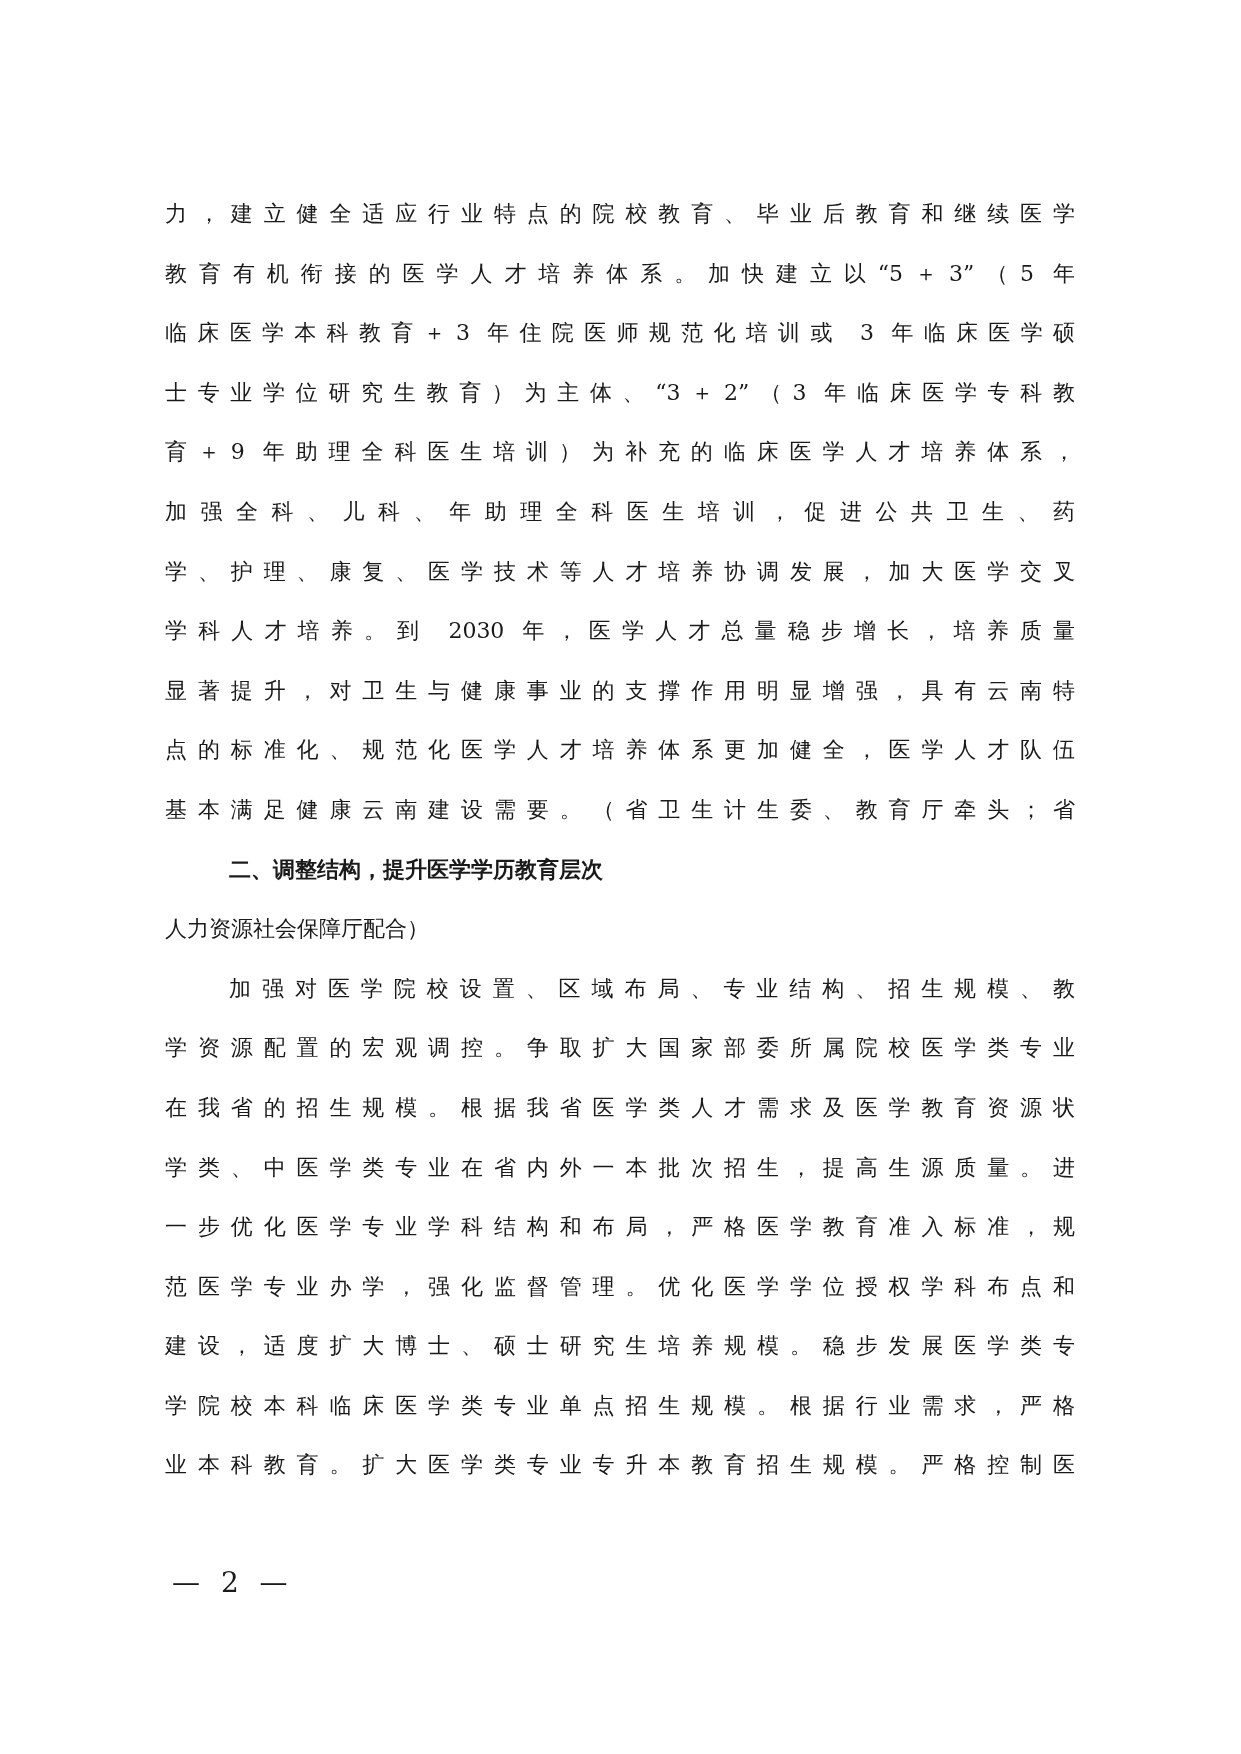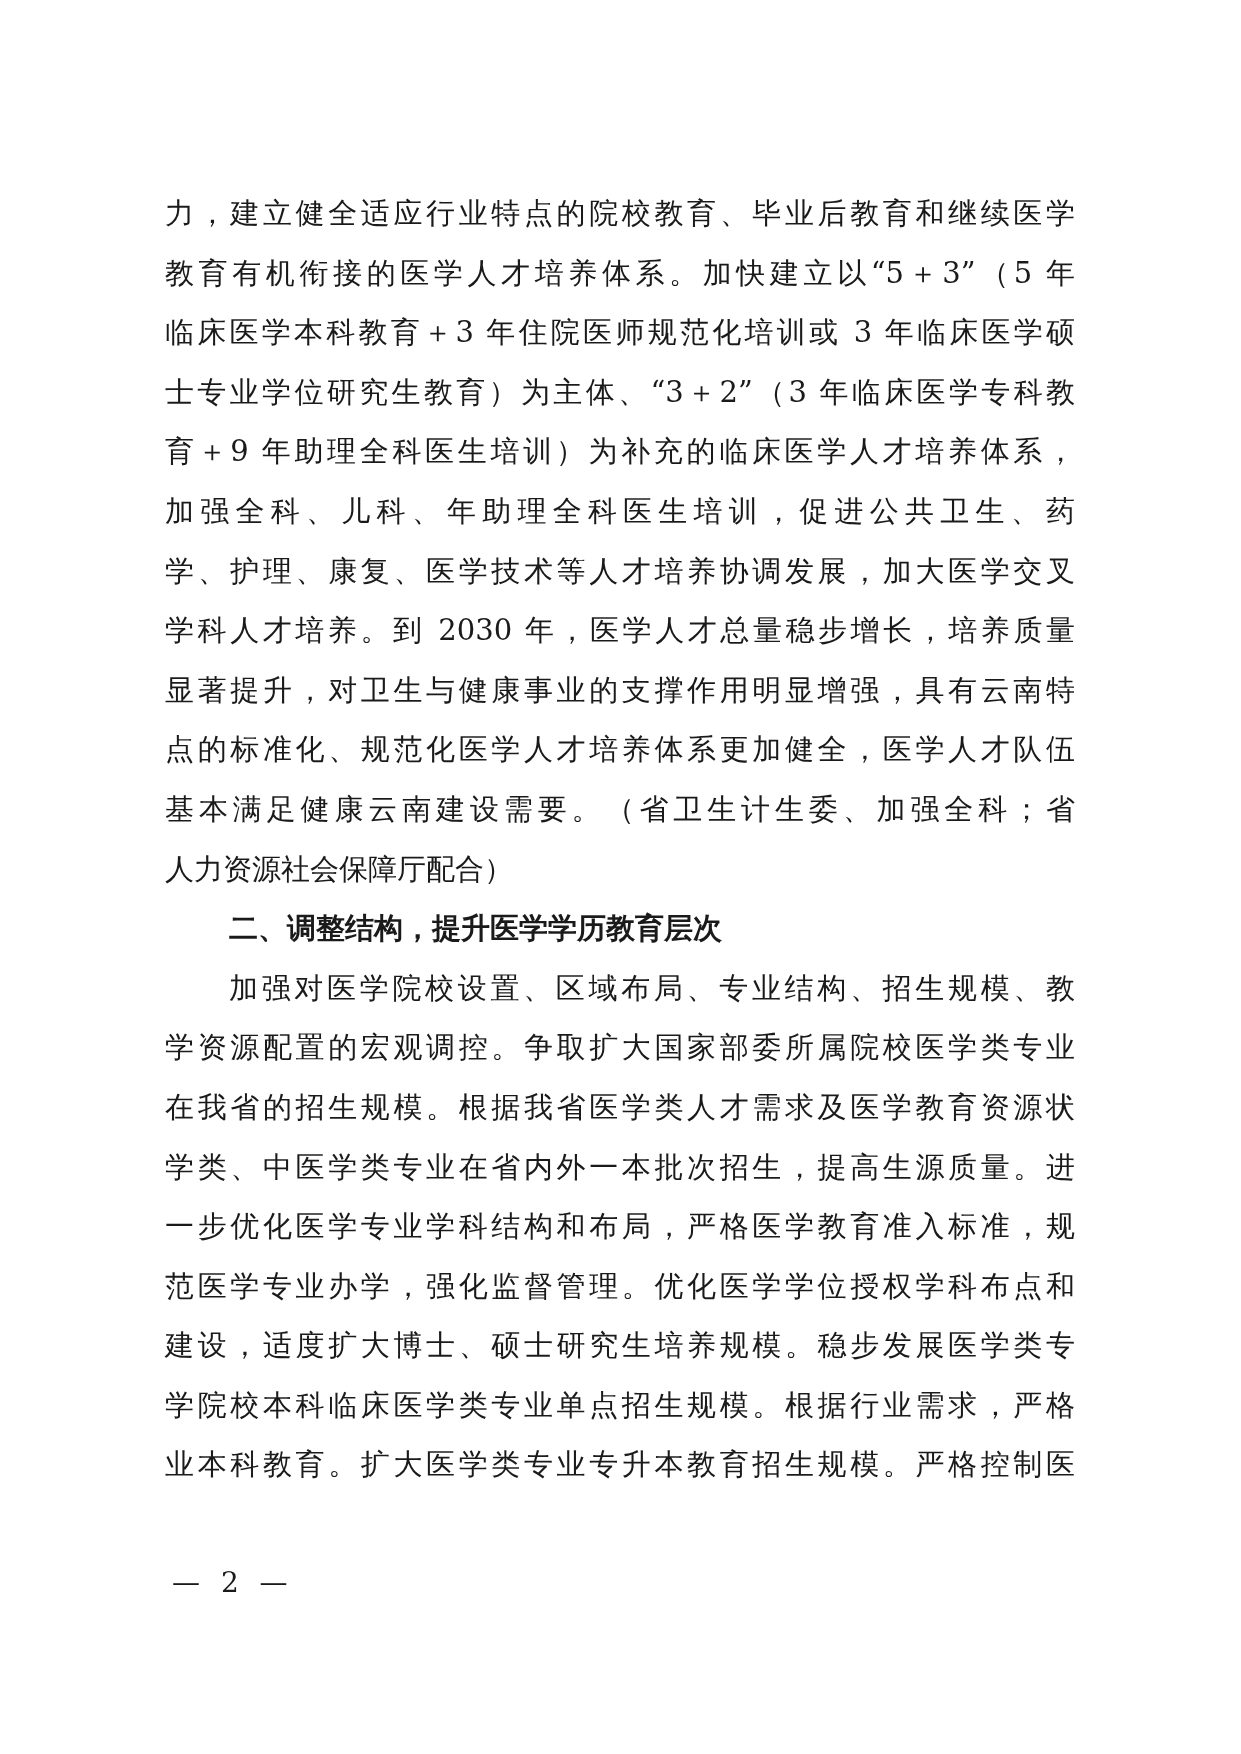--- a/index.html
+++ b/index.html
@@ -4,21 +4,21 @@
 <style>
   html, body { margin: 0; padding: 0; background: #ffffff; }
   body { width: 1241px; height: 1754px; position: relative; overflow: hidden; }
   .page { position: absolute; left: 0; top: 0; width: 1241px; height: 1754px; background: #fff; }
   .text-block {
     position: absolute;
     left: 165px;
     top: 184px;
     width: 910px;
     font-family: "DejaVu Serif", "Liberation Serif", serif;
-    font-size: 29px;
+    font-size: 22px;
     color: #1a1a1a;
   }
   .line {
     height: 59.6px;
     line-height: 59.6px;
     white-space: nowrap;
     text-align: justify;
     text-align-last: justify;
     letter-spacing: 0;
   }
@@ -47,24 +47,24 @@
     <div class="line">力，建立健全适应行业特点的院校教育、毕业后教育和继续医学</div>
     <div class="line">教育有机衔接的医学人才培养体系。加快建立以“5＋3”（5 年</div>
     <div class="line">临床医学本科教育＋3 年住院医师规范化培训或 3 年临床医学硕</div>
     <div class="line">士专业学位研究生教育）为主体、“3＋2”（3 年临床医学专科教</div>
     <div class="line">育＋9 年助理全科医生培训）为补充的临床医学人才培养体系，</div>
     <div class="line">加强全科、儿科、年助理全科医生培训，促进公共卫生、药</div>
     <div class="line">学、护理、康复、医学技术等人才培养协调发展，加大医学交叉</div>
     <div class="line">学科人才培养。到 2030 年，医学人才总量稳步增长，培养质量</div>
     <div class="line">显著提升，对卫生与健康事业的支撑作用明显增强，具有云南特</div>
     <div class="line">点的标准化、规范化医学人才培养体系更加健全，医学人才队伍</div>
-    <div class="line">基本满足健康云南建设需要。（省卫生计生委、加强全科；省</div>
+    <div class="line">基本满足健康云南建设需要。（省卫生计生委、教育厅牵头；省</div>
+    <div class="line heading indent">二、调整结构，提升医学学历教育层次</div>
+
     <div class="line last">人力资源社会保障厅配合）</div>
-
-    <div class="line heading indent">二、调整结构，提升医学学历教育层次</div>
 
     <div class="line indent">加强对医学院校设置、区域布局、专业结构、招生规模、教</div>
     <div class="line">学资源配置的宏观调控。争取扩大国家部委所属院校医学类专业</div>
     <div class="line">在我省的招生规模。根据我省医学类人才需求及医学教育资源状</div>
     <div class="line">学类、中医学类专业在省内外一本批次招生，提高生源质量。进</div>
     <div class="line">一步优化医学专业学科结构和布局，严格医学教育准入标准，规</div>
     <div class="line">范医学专业办学，强化监督管理。优化医学学位授权学科布点和</div>
     <div class="line">建设，适度扩大博士、硕士研究生培养规模。稳步发展医学类专</div>
     <div class="line">学院校本科临床医学类专业单点招生规模。根据行业需求，严格</div>
     <div class="line">业本科教育。扩大医学类专业专升本教育招生规模。严格控制医</div>

